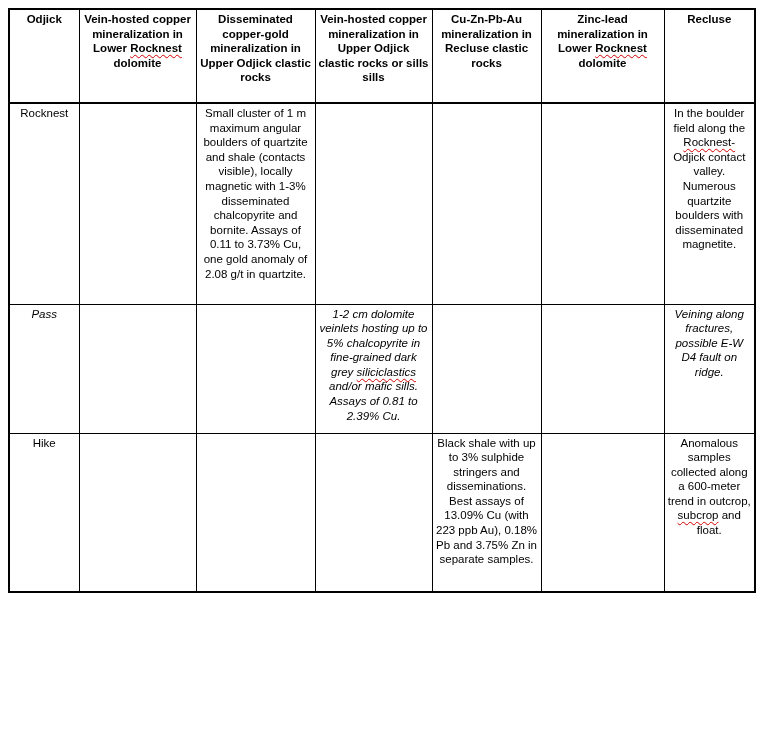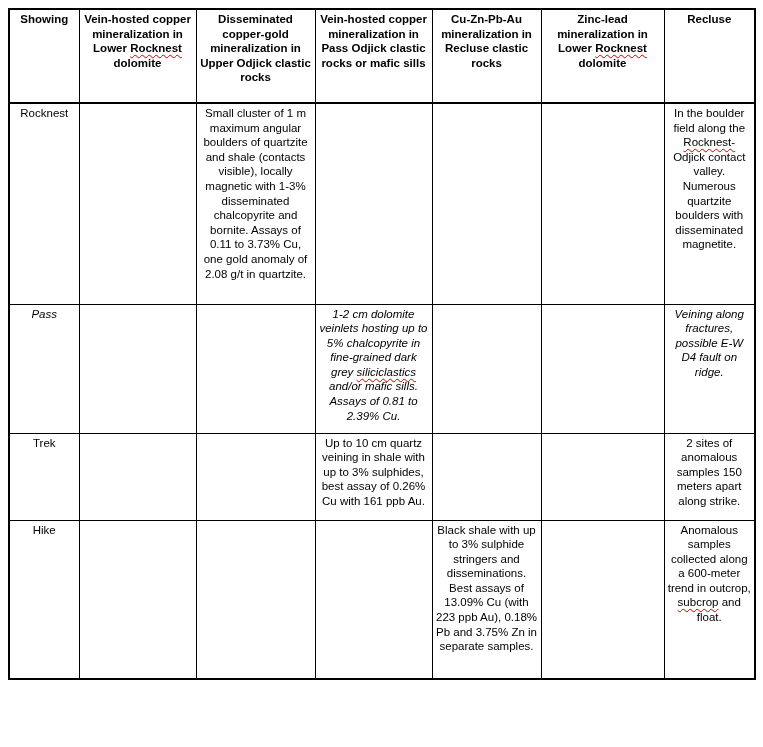--- a/index.html
+++ b/index.html
@@ -63,24 +63,24 @@
     <col class="c0">
       <col class="c1">
       <col class="c2">
       <col class="c3">
     <col class="c4">
       <col class="c5">
       <col class="c6">
   </colgroup>
   <thead>
       <tr class="hdr">
-        <th>Showing</th>
+        <th>Odjick</th>
         <th>Vein-hosted copper mineralization in Lower <span class="misspell">Rocknest</span> dolomite</th>
         <th>Disseminated copper-gold mineralization in Upper Odjick clastic rocks</th>
-        <th>Vein-hosted copper mineralization in Pass Odjick clastic rocks or mafic sills</th>
+        <th>Vein-hosted copper mineralization in Upper Odjick clastic rocks or sills sills</th>
         <th>Cu-Zn-Pb-Au mineralization in Recluse clastic rocks</th>
         <th>Zinc-lead mineralization in Lower <span class="misspell">Rocknest</span> dolomite</th>
         <th>Recluse</th>
       </tr>
     </thead>
   <tbody>
       <tr class="r-0">
         <td>Rocknest</td>
         <td></td>
         <td>Small cluster of 1 m maximum angular boulders of quartzite and shale (contacts visible), locally magnetic with 1-3% disseminated chalcopyrite and bornite. Assays of 0.11 to 3.73% Cu, one gold anomaly of 2.08 g/t in quartzite.</td>
@@ -91,29 +91,20 @@
       </tr>
       <tr class="r-2">
         <td>Pass</td>
         <td></td>
         <td></td>
         <td>1-2 cm dolomite veinlets hosting up to 5% chalcopyrite in fine-grained dark grey <span class="misspell">siliciclastics</span> and/or mafic sills. Assays of 0.81 to 2.39% Cu.</td>
         <td></td>
         <td></td>
         <td>Veining along fractures, possible E-W D4 fault on ridge.</td>
       </tr>
-      <tr class="r-3">
-        <td>Trek</td>
-        <td></td>
-        <td></td>
-        <td>Up to 10 cm quartz veining in shale with up to 3% sulphides, best assay of 0.26% Cu with 161 ppb Au.</td>
-        <td></td>
-        <td></td>
-        <td>2 sites of anomalous samples 150 meters apart along strike.</td>
-      </tr>
       <tr class="r-4">
         <td>Hike</td>
         <td></td>
         <td></td>
         <td></td>
         <td>Black shale with up to 3% sulphide stringers and disseminations. Best assays of 13.09% Cu (with 223 ppb Au), 0.18% Pb and 3.75% Zn in separate samples.</td>
         <td></td>
         <td>Anomalous samples collected along a 600-meter trend in outcrop, <span class="misspell">subcrop</span> and float.</td>
       </tr>
     </tbody>

